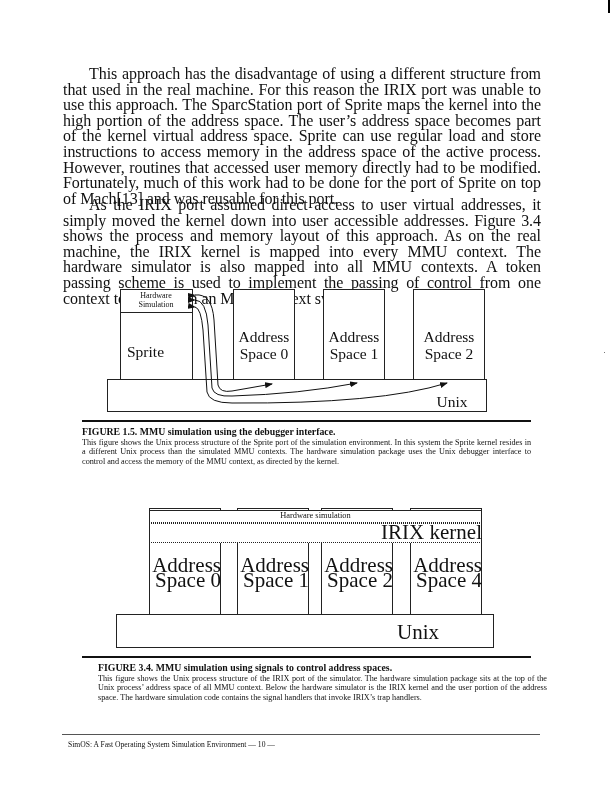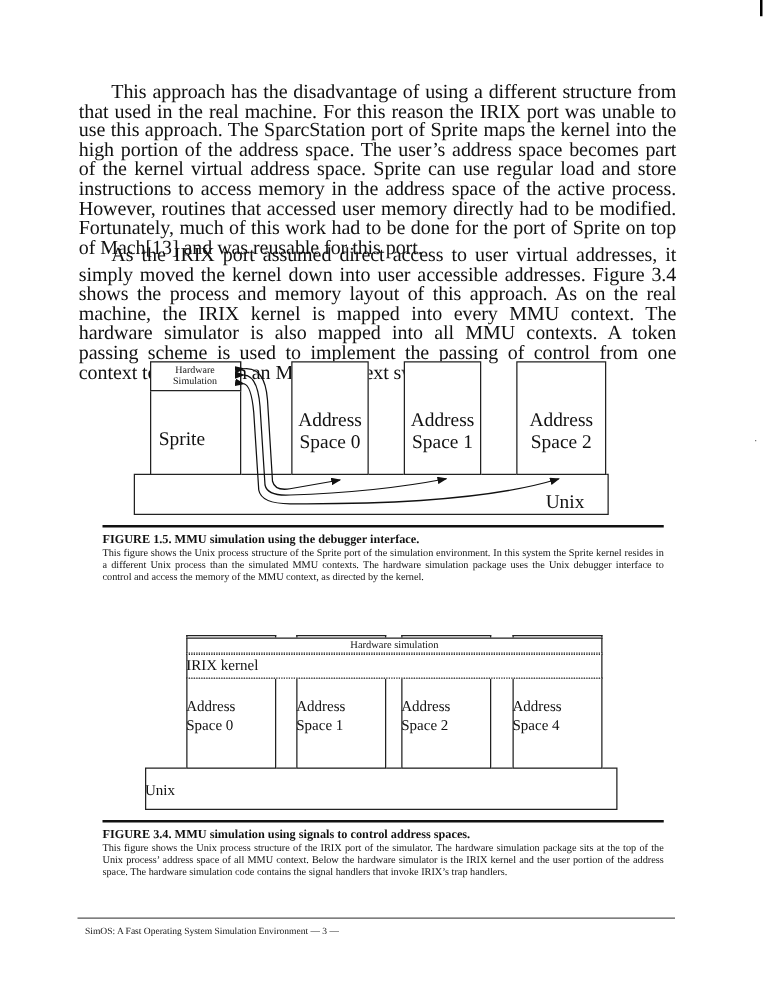--- a/index.html
+++ b/index.html
@@ -18,21 +18,21 @@
     #fig33 .lbl { position: absolute; text-align: center; font-size: 15.5px; line-height: 17px; }
     #fig33 .lbl-small { position: absolute; text-align: center; font-size: 8px; line-height: 9px; }
 
     .rule { position: absolute; height: 2px; background: #111; }
     .caption { position: absolute; left: 82px; width: 449px; font-size: 8.2px; line-height: 9.4px;
                text-align: justify; margin: 0; }
     .caption .title { font-weight: bold; font-size: 9.8px; line-height: 12px; display: block; text-align: left; }
 
     
     #fig34 .box { position: absolute; border: 1px solid #222; background: #fff; box-sizing: border-box; }
-    #fig34 .lbl { position: absolute; text-align: left; font-size: 12px; line-height: 16px; }
+    #fig34 .lbl { position: absolute; text-align: right; font-size: 21px; line-height: 16px; }
 
     .footer { position: absolute; left: 68px; top: 740px; font-size: 7.6px; }
   </style>
 </head>
 <body>
 
 <div class="edge-mark"></div>
 <div class="side-dot"></div>
 
 <p class="para" id="p1">This approach has the disadvantage of using a different structure from that used in the real machine. For this reason the IRIX port was unable to use this approach. The SparcStation port of Sprite maps the kernel into the high portion of the address space. The user’s address space becomes part of the kernel virtual address space. Sprite can use regular load and store instructions to access memory in the address space of the active process. However, routines that accessed user memory directly had to be modified. Fortunately, much of this work had to be done for the port of Sprite on top of Mach[13] and was reusable for this port.</p>
@@ -102,19 +102,19 @@
   <div class="lbl" style="left:149px; top:572px; width:72px;">Space 0</div>
   <div class="lbl" style="left:237px; top:557px; width:72px;">Address</div>
   <div class="lbl" style="left:237px; top:572px; width:72px;">Space 1</div>
   <div class="lbl" style="left:321px; top:557px; width:72px;">Address</div>
   <div class="lbl" style="left:321px; top:572px; width:72px;">Space 2</div>
   <div class="lbl" style="left:410px; top:557px; width:72px;">Address</div>
   <div class="lbl" style="left:410px; top:572px; width:72px;">Space 4</div>
 </div>
 
 <div class="rule" style="left:82px; top:656px; width:449px;"></div>
-<p class="caption" style="top:662px;">
+<p class="caption" style="top:662px;margin-left:16px;">
   <span class="title">FIGURE 3.4. MMU simulation using signals to control address spaces.</span>
   <span>This figure shows the Unix process structure of the IRIX port of the simulator. The hardware simulation package sits at the top of the Unix process’ address space of all MMU context. Below the hardware simulator is the IRIX kernel and the user portion of the address space. The hardware simulation code contains the signal handlers that invoke IRIX’s trap handlers.</span>
 </p>
 
 <div class="rule" style="left:62px; top:734px; width:478px; height:1px; background:#555;"></div>
-<div class="footer">SimOS: A Fast Operating System Simulation Environment — 3 —</div>
+<div class="footer">SimOS: A Fast Operating System Simulation Environment — 10 —</div>
 
 </body></html>

